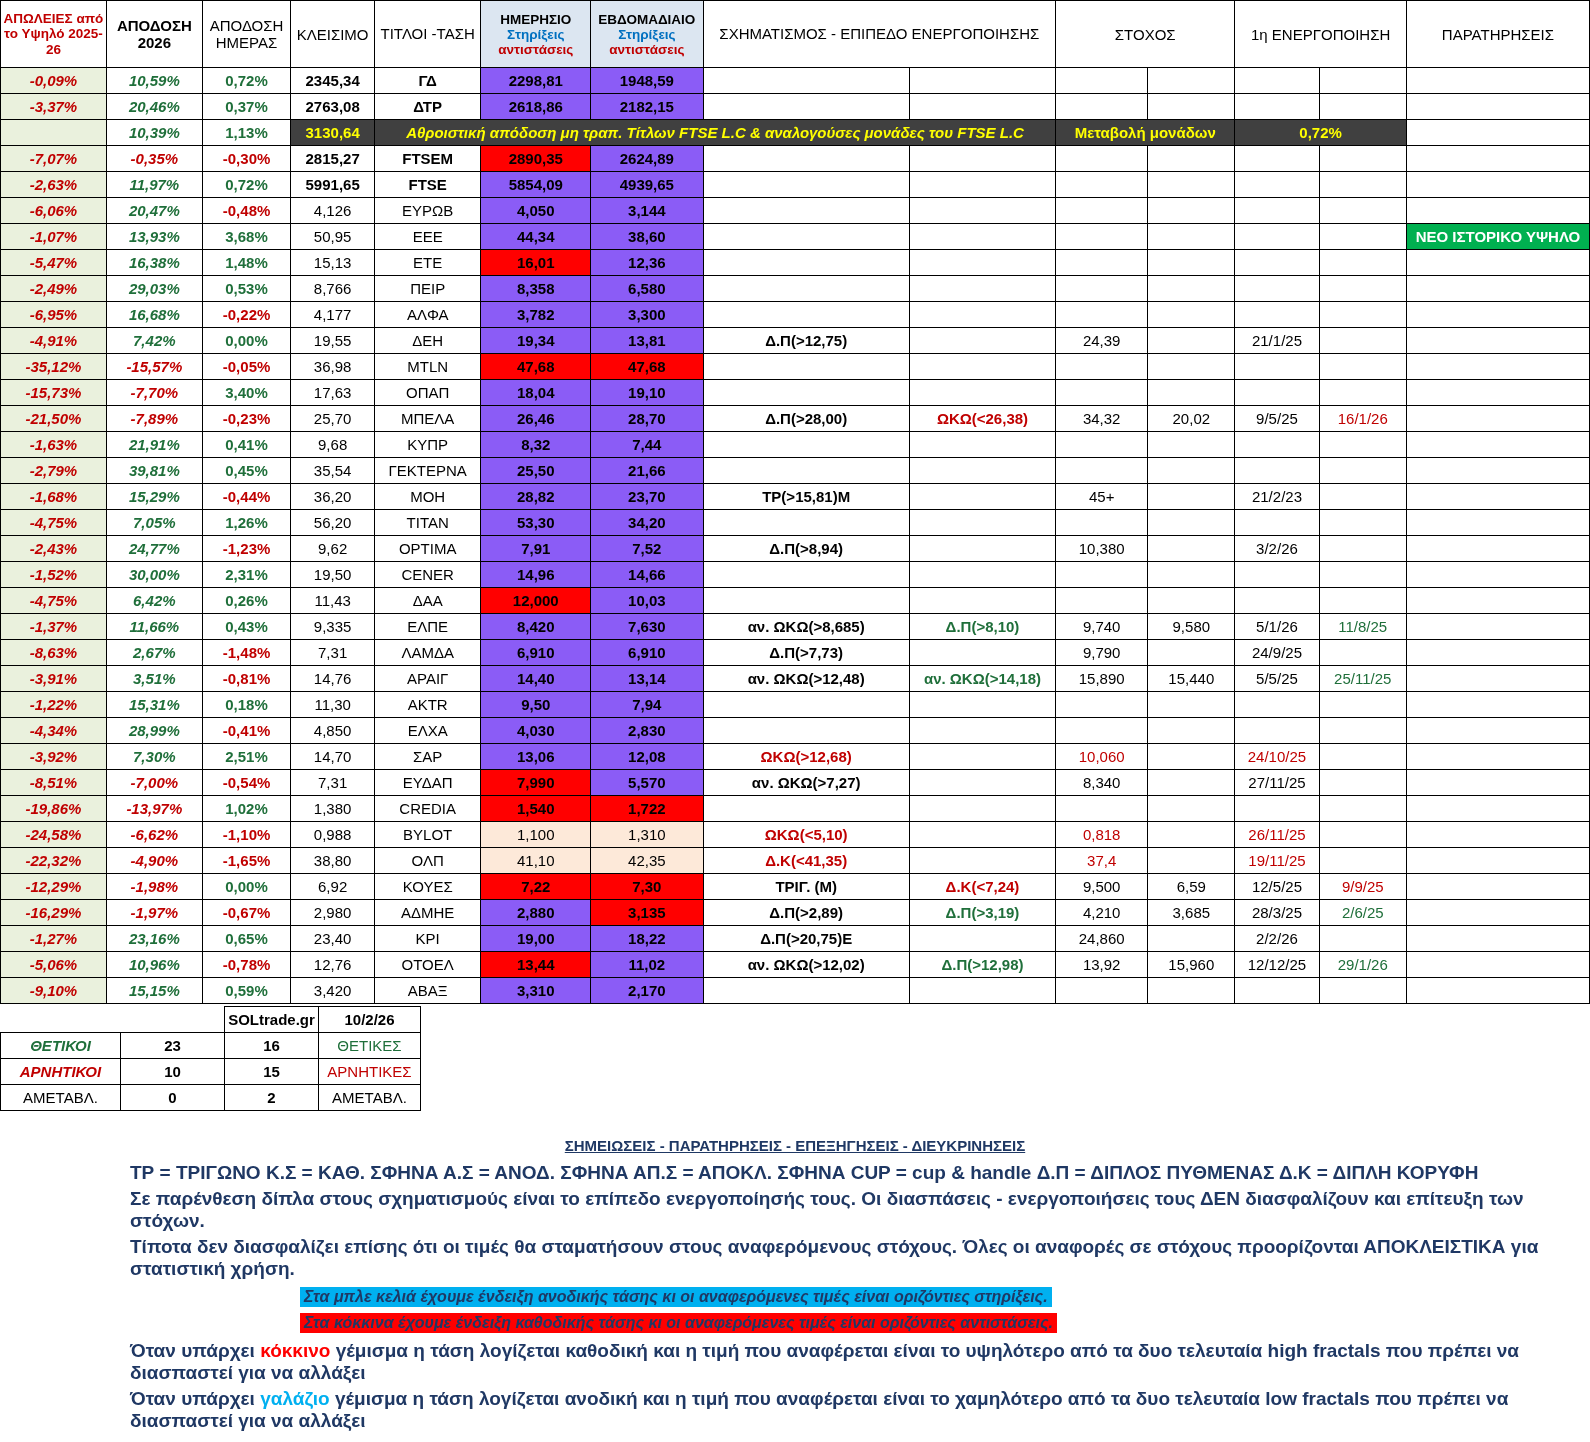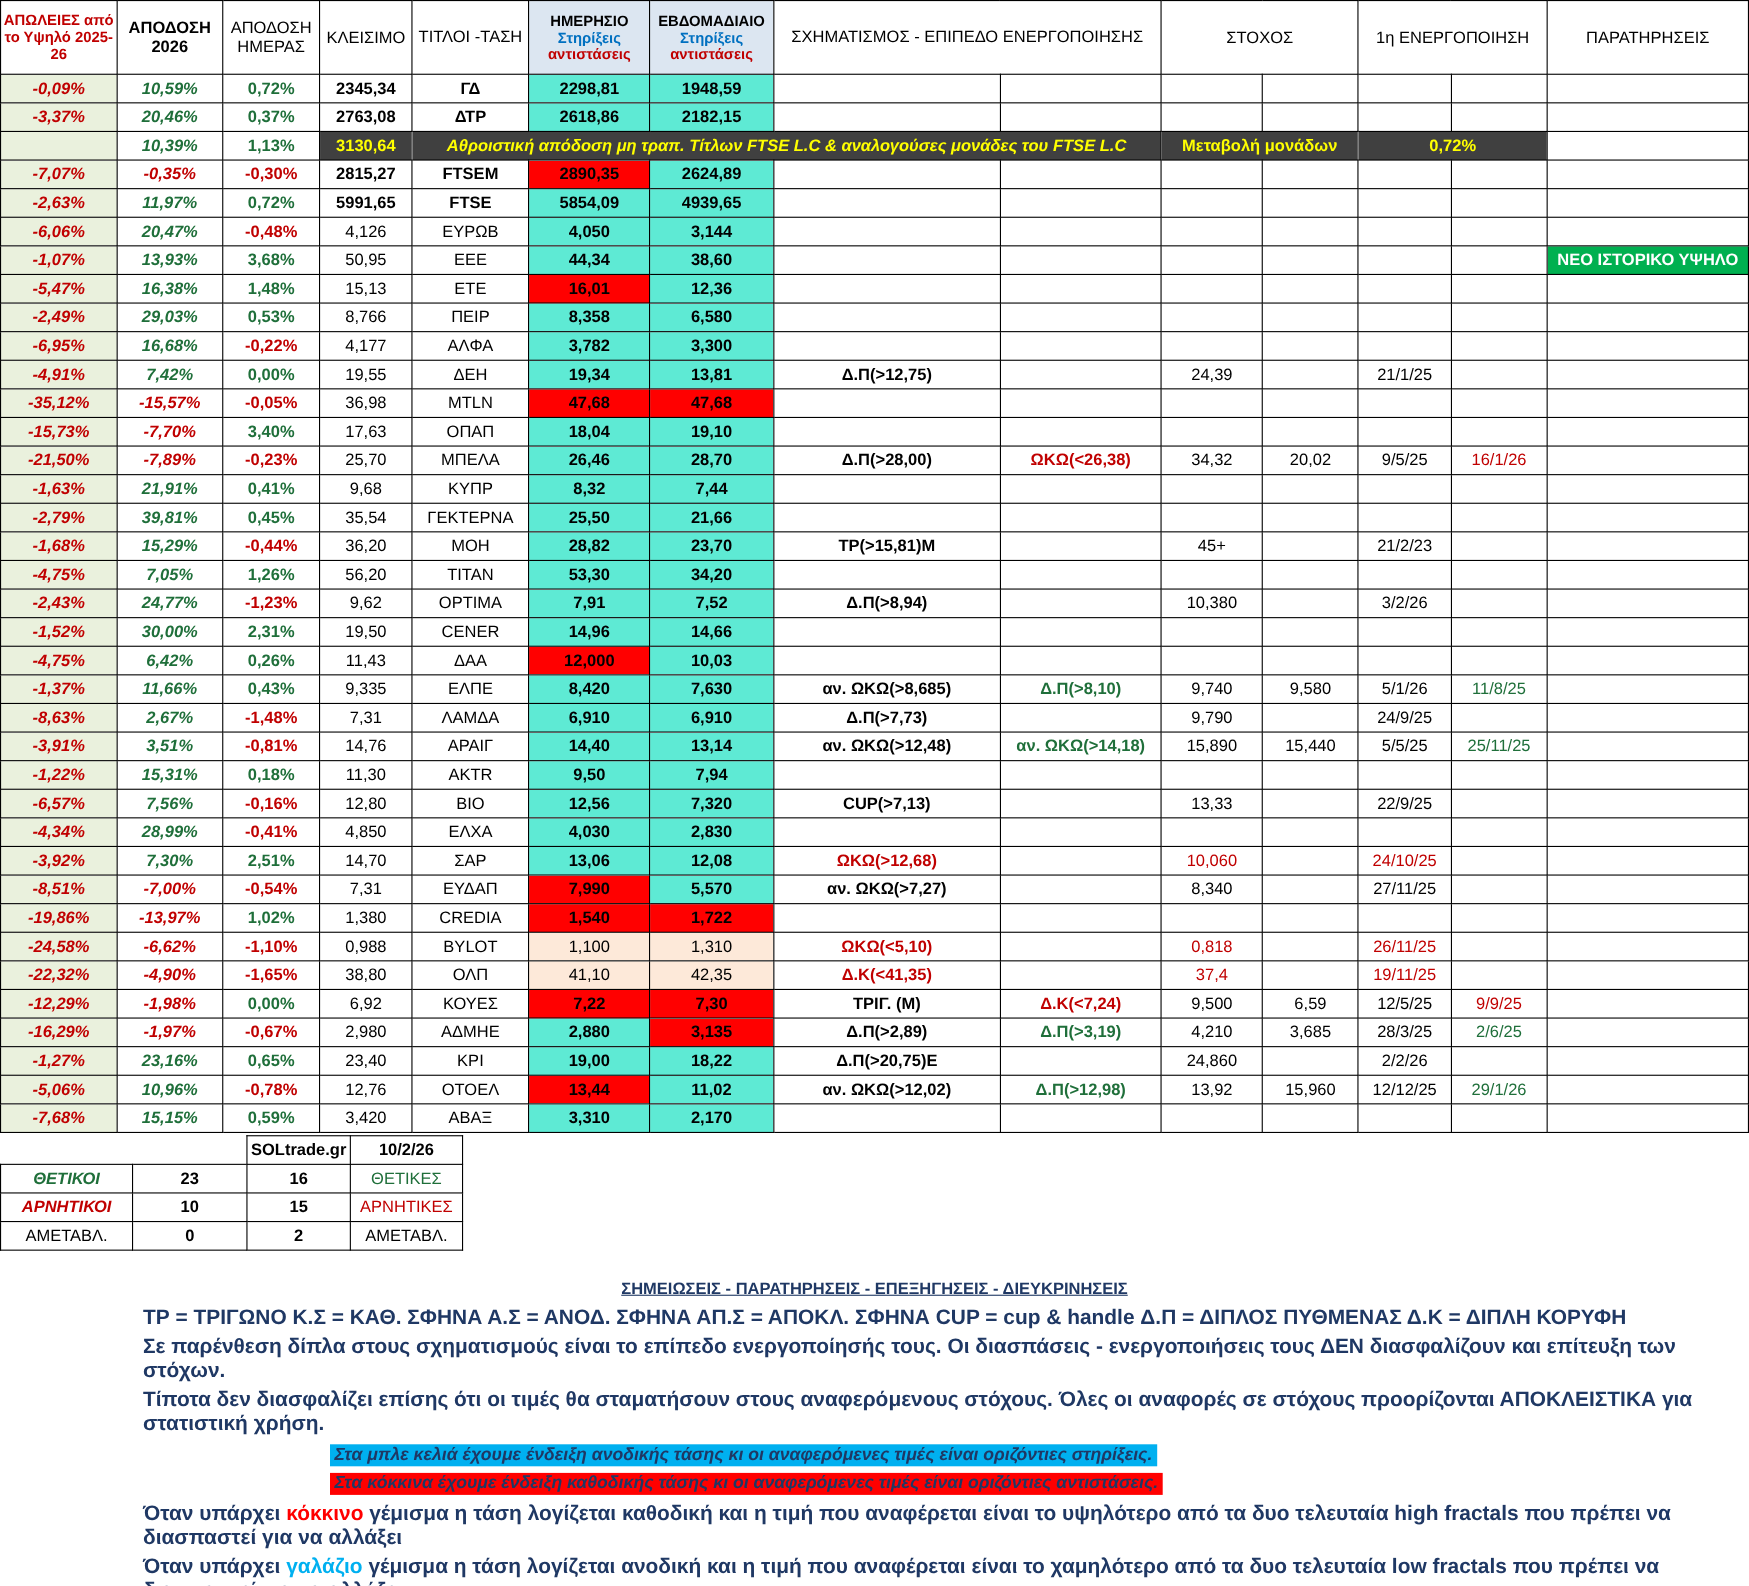--- a/index.html
+++ b/index.html
@@ -13,21 +13,21 @@
   .b{font-weight:bold;}
   .green{color:#1f6f3a;}
   .red{color:#c00000;}
   .lossesCell{background:#eaf1dd;color:#c00000;font-weight:bold;font-style:italic;font-size:14px;}
   .lossesCellPlain{background:#eaf1dd;}
   .perfCell{font-weight:bold;font-style:italic;}
   .dayCell{font-weight:bold;}
   .closeCell{font-weight:bold;}
   .titleCell{font-weight:bold;text-align:left;padding-left:6px;}
   .titleCellPlain{text-align:left;padding-left:6px;}
-  .cyan{background:#5eead4;font-weight:bold;}
+  .cyan{background:#8b5cf6;font-weight:bold;}
   .redfill{background:#ff0000;font-weight:bold;}
   .peach{background:#fde9d9;}
   .lightblue{background:#dce6f1;}
   .blank{background:#ffffff;}
   .dark{background:#404040;color:#ffff00;font-weight:bold;font-style:italic;}
   .darkyellow{background:#404040;color:#ffff00;font-weight:bold;}
   .greenfill{background:#00b050;color:#ffffff;font-weight:bold;}
   .lft{text-align:left;padding-left:6px;}
   .small{font-size:13px;}
   .notes{margin-top:26px;font-size:15px;}
@@ -475,36 +475,20 @@
           <td class="cyan">7,94</td>
           <td class="small  b"></td>
           <td class="small b "></td>
           <td></td>
           <td></td>
           <td></td>
           <td></td>
           <td></td>
         </tr>
         <tr>
-          <td class="lossesCell">-6,57%</td>
-          <td class="perfCell green">7,56%</td>
-          <td class="dayCell red">-0,16%</td>
-          <td>12,80</td>
-          <td class="titleCellPlain">BIO</td>
-          <td class="cyan">12,56</td>
-          <td class="cyan">7,320</td>
-          <td class="small  b">CUP(&gt;7,13)</td>
-          <td class="small b "></td>
-          <td>13,33</td>
-          <td></td>
-          <td>22/9/25</td>
-          <td></td>
-          <td></td>
-        </tr>
-        <tr>
           <td class="lossesCell">-4,34%</td>
           <td class="perfCell green">28,99%</td>
           <td class="dayCell red">-0,41%</td>
           <td>4,850</td>
           <td class="titleCellPlain">ΕΛΧΑ</td>
           <td class="cyan">4,030</td>
           <td class="cyan">2,830</td>
           <td class="small  b"></td>
           <td class="small b "></td>
           <td></td>
@@ -651,21 +635,21 @@
           <td class="cyan">11,02</td>
           <td class="small  b">αν. ΩΚΩ(&gt;12,02)</td>
           <td class="small b green">Δ.Π(&gt;12,98)</td>
           <td>13,92</td>
           <td>15,960</td>
           <td>12/12/25</td>
           <td class="green">29/1/26</td>
           <td></td>
         </tr>
         <tr>
-          <td class="lossesCell">-7,68%</td>
+          <td class="lossesCell">-9,10%</td>
           <td class="perfCell green">15,15%</td>
           <td class="dayCell green">0,59%</td>
           <td>3,420</td>
           <td class="titleCellPlain">ΑΒΑΞ</td>
           <td class="cyan">3,310</td>
           <td class="cyan">2,170</td>
           <td class="small  b"></td>
           <td class="small b "></td>
           <td></td>
           <td></td>

